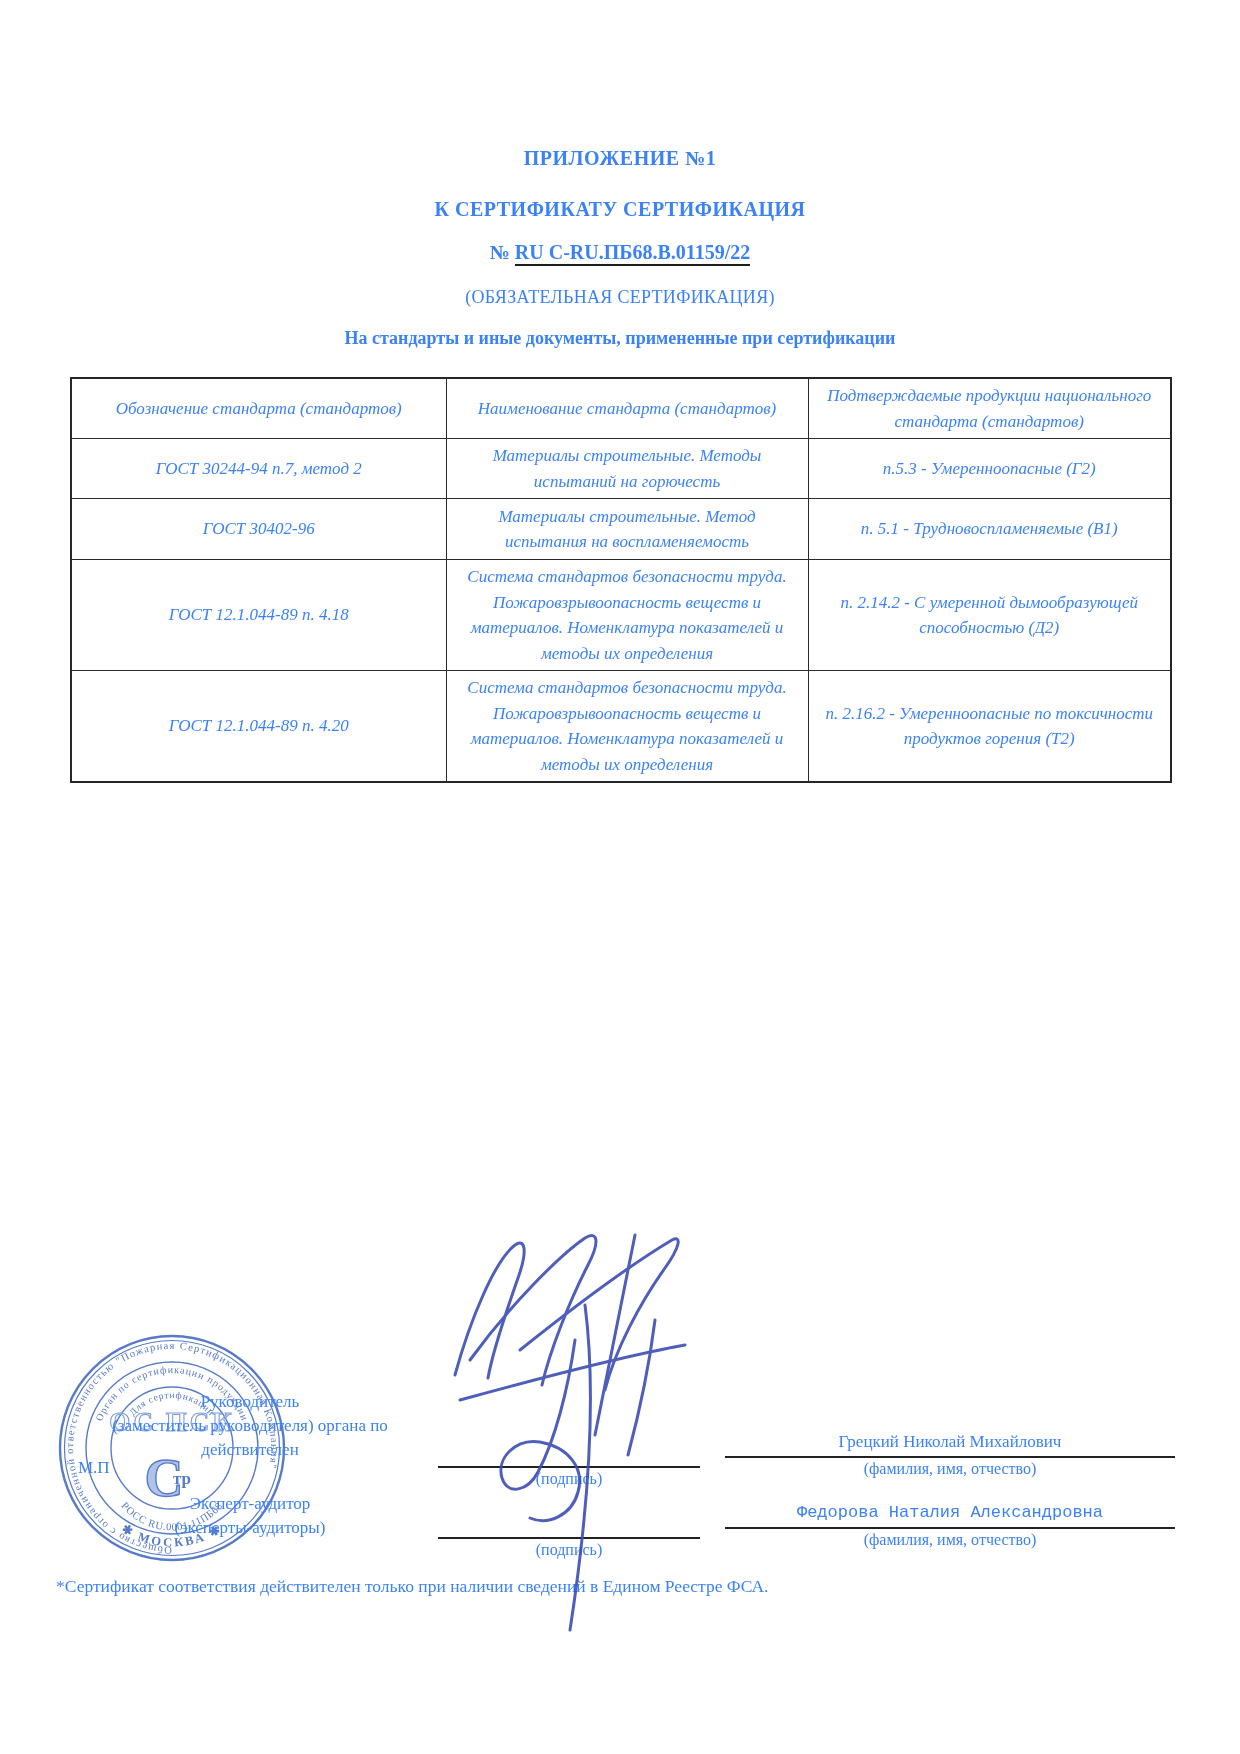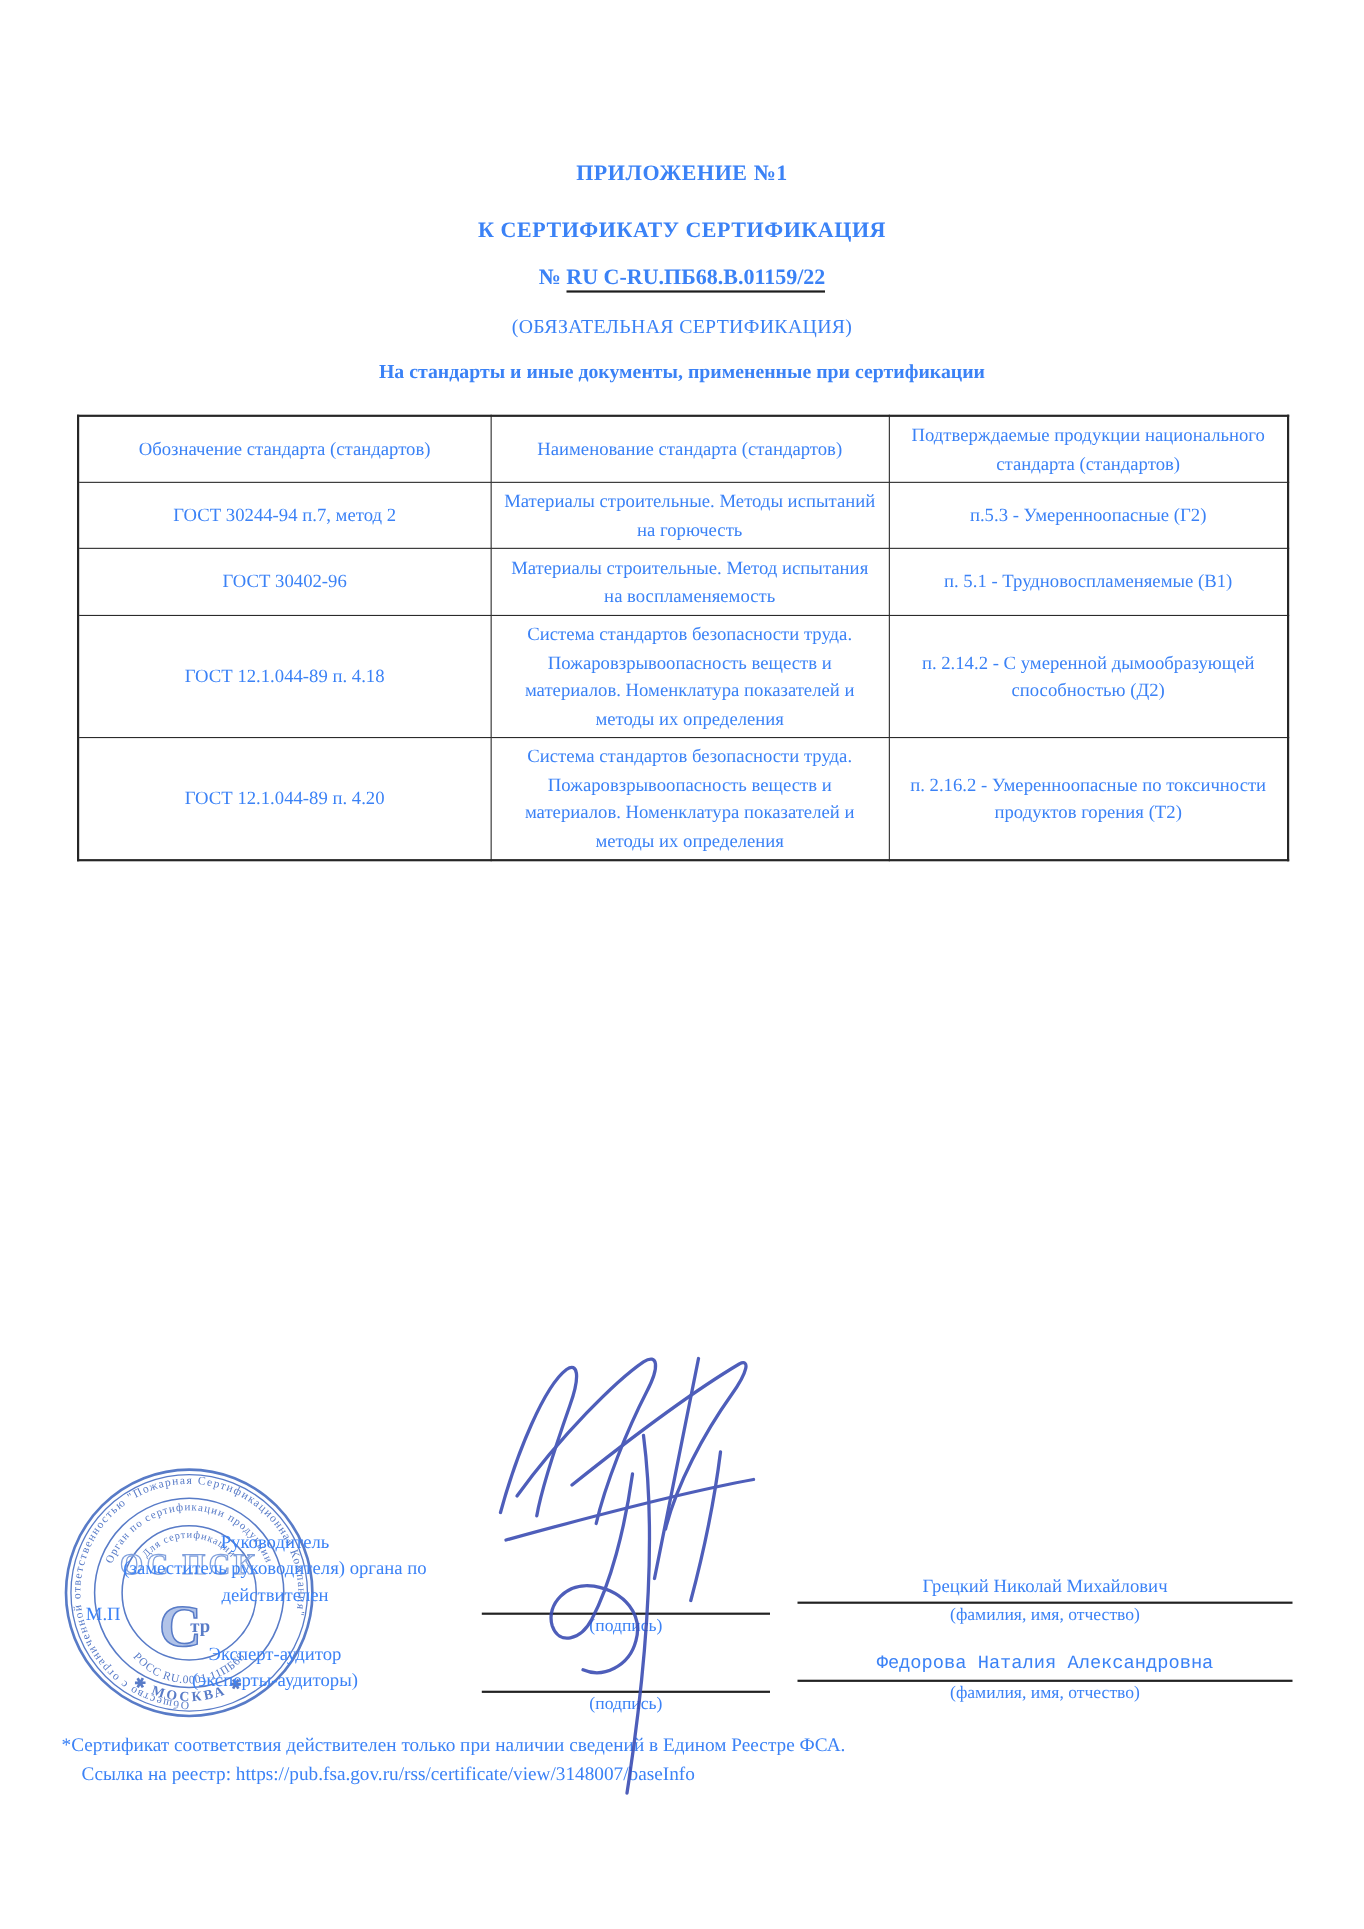--- a/index.html
+++ b/index.html
@@ -27,21 +27,21 @@
   }
   table.std col.c1{width:375px;}
   table.std col.c2{width:362px;}
   table.std col.c3{width:363px;}
   table.std th,table.std td{
     border:1.6px solid #2b2b2b;
     text-align:center;vertical-align:middle;
     padding:4px 10px;line-height:1.5;
     font-weight:400;
   }
-  table.std{border:2.2px solid #262626;}
+  table.std{border:2.2px solid #262626;font-style:italic;}
   tr.hr th{height:42px;}
   tr.r1 td{height:48px;}
   tr.r2 td{height:52px;}
   tr.r3 td{height:100px;}
   tr.r4 td{height:92px;}
 
   .sig-label{font-size:17px;line-height:1.4;text-align:center;}
   .sig-line{border-top:2px solid #222;height:0;}
   .sig-caption{font-size:16px;text-align:center;}
   .sig-name{font-size:17px;text-align:center;}
@@ -169,15 +169,14 @@
         <path d="M255,120 C250,160 240,210 228,255"></path>
       </g>
       <g>
         <path d="M175,140 C168,190 155,240 138,272 C128,291 108,296 102,278 C96,258 116,238 140,242 C168,247 185,268 178,292 C172,315 148,326 130,318"></path>
         <path d="M185,105 C196,190 190,300 170,430"></path>
       </g>
     </g>
   </svg>
 
   <div class="abs z2 footnote" style="left:56px;top:1574px;width:1060px;">*Сертификат соответствия действителен только при наличии сведений в Едином Реестре ФСА.</div>
-  <div class="abs z2 footnote" style="left:74px;top:1600px;width:1060px;">Ссылка на реестр: https://pub.fsa.gov.ru/rss/certificate/view/3148007/baseInfo</div>
 
 </div>
 
 </body></html>

